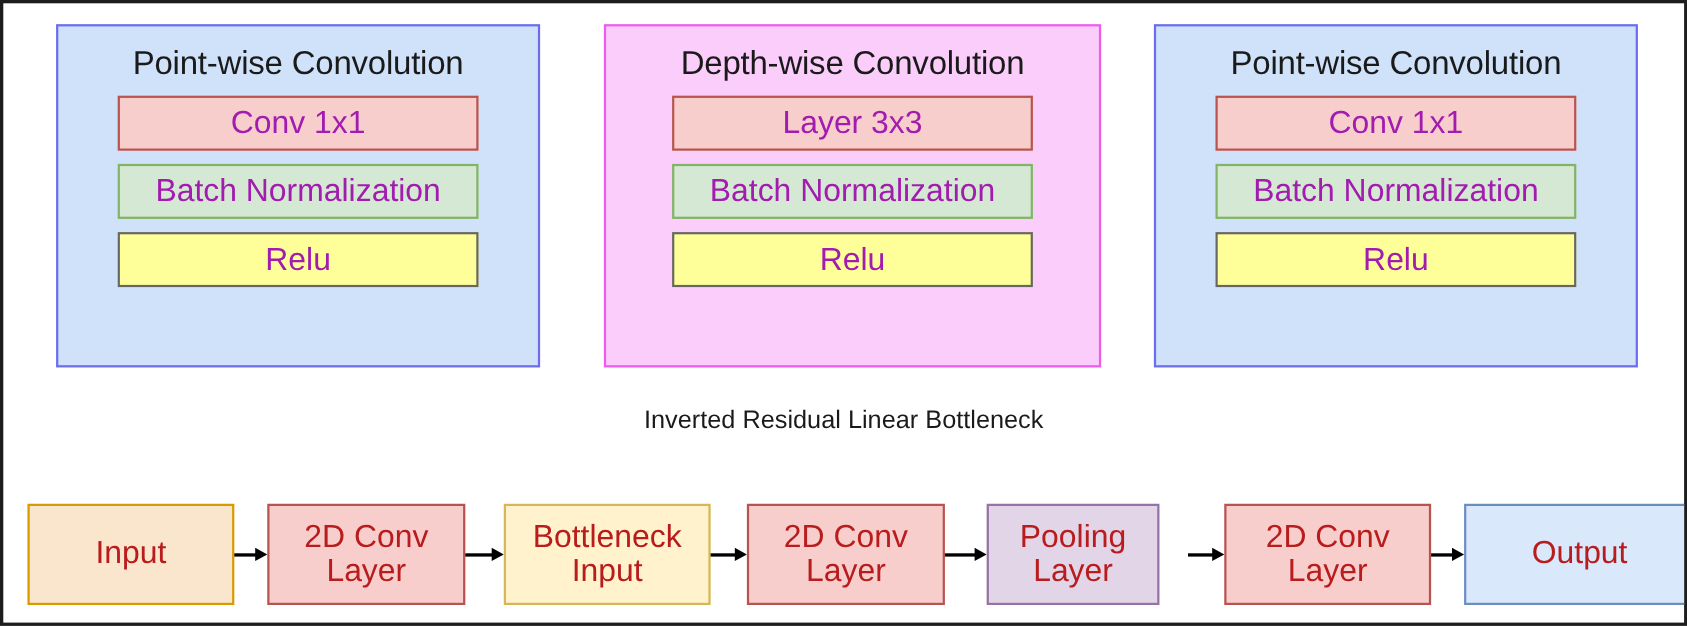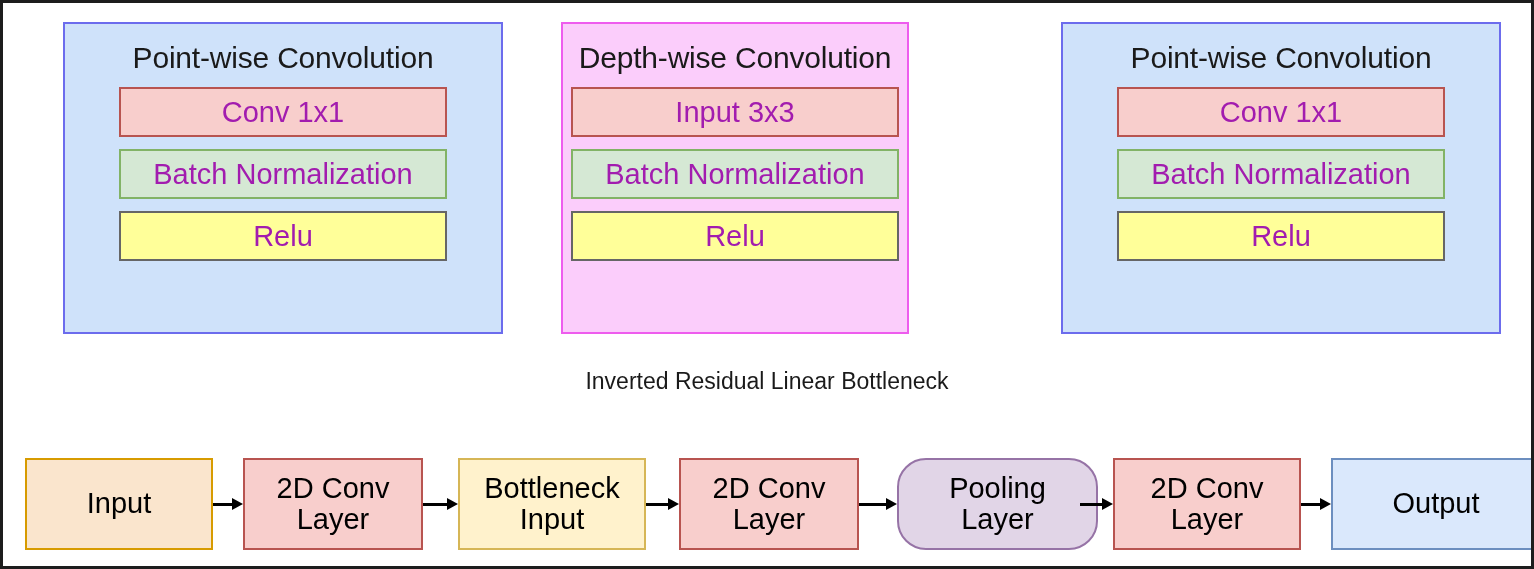--- a/index.html
+++ b/index.html
@@ -22,21 +22,20 @@
 
   
   .panel {
     position: absolute;
     box-sizing: border-box;
     border-width: 2px;
     border-style: solid;
     display: flex;
     flex-direction: column;
     align-items: center;
-    margin-left: 12px;
   }
   .panel-title {
     font-size: 30px;
     color: #1a1a1a;
     margin-top: 17px;
     margin-bottom: 12px;
     letter-spacing: -0.2px;
     white-space: nowrap;
   }
   .sub-box {
@@ -79,21 +78,21 @@
     height: 92px;
     box-sizing: border-box;
     border-width: 2px;
     border-style: solid;
     display: flex;
     align-items: center;
     justify-content: center;
     text-align: center;
     font-size: 29px;
     line-height: 1.08;
-    color: #000000;
+    color: #b91c1c;
   }
   .pipe-box .lbl { display: block; }
   .arrow {
     position: absolute;
     top: 42px;
     height: 8px;
   }
   .arrow .shaft {
     position: absolute;
     left: 0;
@@ -123,24 +122,24 @@
         <div class="sub-box" style="background: rgb(248, 206, 204); border-color: rgb(184, 84, 80); width: 328px;">
           <span>Conv 1x1</span>
         </div>
         <div class="sub-box" style="background: rgb(213, 232, 212); border-color: rgb(130, 179, 102); width: 328px;">
           <span>Batch Normalization</span>
         </div>
         <div class="sub-box" style="background: rgb(255, 255, 153); border-color: rgb(102, 102, 102); width: 328px;">
           <span>Relu</span>
         </div>
       </div>
-      <div class="panel" style="left: 546px; top: 19px; width: 348px; height: 312px; background: rgb(251, 205, 251); border-color: rgb(238, 92, 238);">
+      <div class="panel" style="left: 546px; top: 19px; width: 452px; height: 312px; background: rgb(251, 205, 251); border-color: rgb(238, 92, 238);">
         <div class="panel-title">Depth-wise Convolution</div>
         <div class="sub-box" style="background: rgb(248, 206, 204); border-color: rgb(184, 84, 80); width: 328px;">
-          <span>Input 3x3</span>
+          <span>Layer 3x3</span>
         </div>
         <div class="sub-box" style="background: rgb(213, 232, 212); border-color: rgb(130, 179, 102); width: 328px;">
           <span>Batch Normalization</span>
         </div>
         <div class="sub-box" style="background: rgb(255, 255, 153); border-color: rgb(102, 102, 102); width: 328px;">
           <span>Relu</span>
         </div>
       </div>
       <div class="panel" style="left: 1046px; top: 19px; width: 440px; height: 312px; background: rgb(207, 226, 250); border-color: rgb(108, 108, 237);">
         <div class="panel-title">Point-wise Convolution</div>
@@ -191,21 +190,21 @@
       <div class="pipe-box" style="left: 676px; width: 180px; background: rgb(248, 206, 204); border-color: rgb(184, 84, 80);">
         <div>
           <span class="lbl">2D Conv</span>
           <span class="lbl">Layer</span>
         </div>
       </div>
       <div class="arrow" style="left: 856px; width: 38px;">
         <div class="shaft" style="width: 28px;"></div>
         <div class="head" style="left: 27px;"></div>
       </div>
-      <div class="pipe-box" style="left: 894px; width: 201px; background: rgb(225, 213, 231); border-color: rgb(150, 115, 166); border-radius: 29px;">
+      <div class="pipe-box" style="left: 894px; width: 157px; background: rgb(225, 213, 231); border-color: rgb(150, 115, 166);">
         <div>
           <span class="lbl">Pooling</span>
           <span class="lbl">Layer</span>
         </div>
       </div>
       <div class="arrow" style="left: 1077px; width: 33px;">
         <div class="shaft" style="width: 23px;"></div>
         <div class="head" style="left: 22px;"></div>
       </div>
       <div class="pipe-box" style="left: 1110px; width: 188px; background: rgb(248, 206, 204); border-color: rgb(184, 84, 80);">

